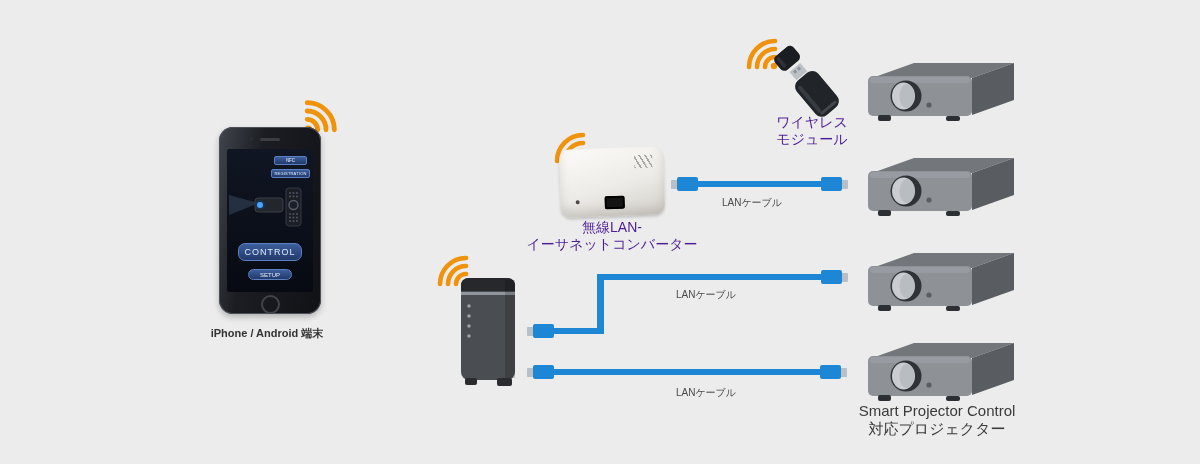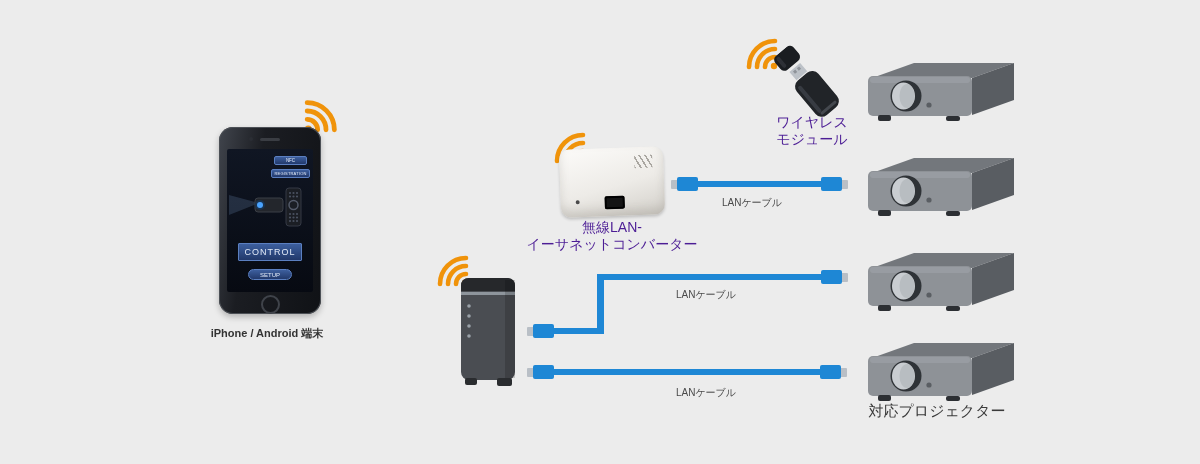--- a/index.html
+++ b/index.html
@@ -20,21 +20,21 @@
          box-shadow:inset 0 0 0 1px #4c5056, 0 3px 6px rgba(0,0,0,.25);}
   .phone .speaker{position:absolute;left:41px;top:11px;width:20px;height:3px;border-radius:2px;background:#3a3d43;}
   .phone .camera{position:absolute;left:30px;top:10px;width:4px;height:4px;border-radius:50%;background:#2b2e34;}
   .phone .home{position:absolute;left:42px;top:168px;width:15px;height:15px;border-radius:50%;border:2px solid #3f434a;}
   .screen{position:absolute;left:8px;top:22px;width:86px;height:143px;background:linear-gradient(180deg,#101623 0%,#070a12 100%);
           border-radius:2px;overflow:hidden;}
   .app-btn{position:absolute;display:flex;align-items:center;justify-content:center;color:#e2eaf7;
            background:linear-gradient(180deg,#3d5f9e,#22396b);border:1px solid #5b7fc0;border-radius:2px;box-sizing:border-box;}
   .btn-nfc{right:6px;top:7px;width:33px;height:9px;font-size:4.5px;}
   .btn-reg{right:3px;top:20px;width:39px;height:9px;font-size:4px;letter-spacing:.2px;}
-  .btn-control{left:11px;top:94px;width:64px;height:18px;font-size:9px;border-radius:1px;letter-spacing:1px;}
+  .btn-control{left:11px;top:94px;width:64px;height:18px;font-size:9px;border-radius:7px;letter-spacing:1px;}
   .btn-setup{left:21px;top:120px;width:44px;height:11px;font-size:6px;border-radius:6px;}
 
   
   .converter{position:absolute;left:560px;top:148px;width:104px;height:68px;border-radius:10px;transform:rotate(-2deg);
              background:linear-gradient(165deg,#fcfbf9 0%,#edebe7 55%,#d2cfc9 100%);
              box-shadow:0 2px 3px rgba(0,0,0,.18), inset 0 -6px 10px rgba(120,115,105,.22);}
   .converter .port{position:absolute;left:44px;bottom:7px;width:20px;height:13px;background:#141414;border-radius:2px;
                    box-shadow:inset 0 0 0 2px #000;}
   .converter .led{position:absolute;left:15px;bottom:13px;width:4px;height:4px;border-radius:50%;background:#4a4a4a;}
   .converter .logo{position:absolute;right:11px;top:8px;width:18px;height:13px;
@@ -240,16 +240,17 @@
     <rect x="4" y="17" width="100" height="6" rx="3" fill="#9da1a6" opacity="0.7"></rect>
     <circle cx="40" cy="36" r="15.5" fill="#2f3337"></circle>
     <ellipse cx="37.5" cy="36" rx="11.5" ry="13.5" fill="#c9cdd1"></ellipse>
     <ellipse cx="41" cy="36" rx="7.5" ry="12" fill="#aeb2b6" opacity="0.6"></ellipse>
     <circle cx="63" cy="45" r="2.6" fill="#5a5e63"></circle>
     <rect x="12" y="55" width="13" height="6" rx="2" fill="#2c2f33"></rect>
     <rect x="80" y="56" width="14" height="5" rx="2" fill="#2c2f33"></rect>
   </svg>
 
   <div class="dev-label" style="left:837px;top:402px;font-size:15px;line-height:18px;color:#3a3a3a">
+    <div>Smart Projector Control</div>
     <div>対応プロジェクター</div>
   </div>
 
 </div>
 
 </body></html>

